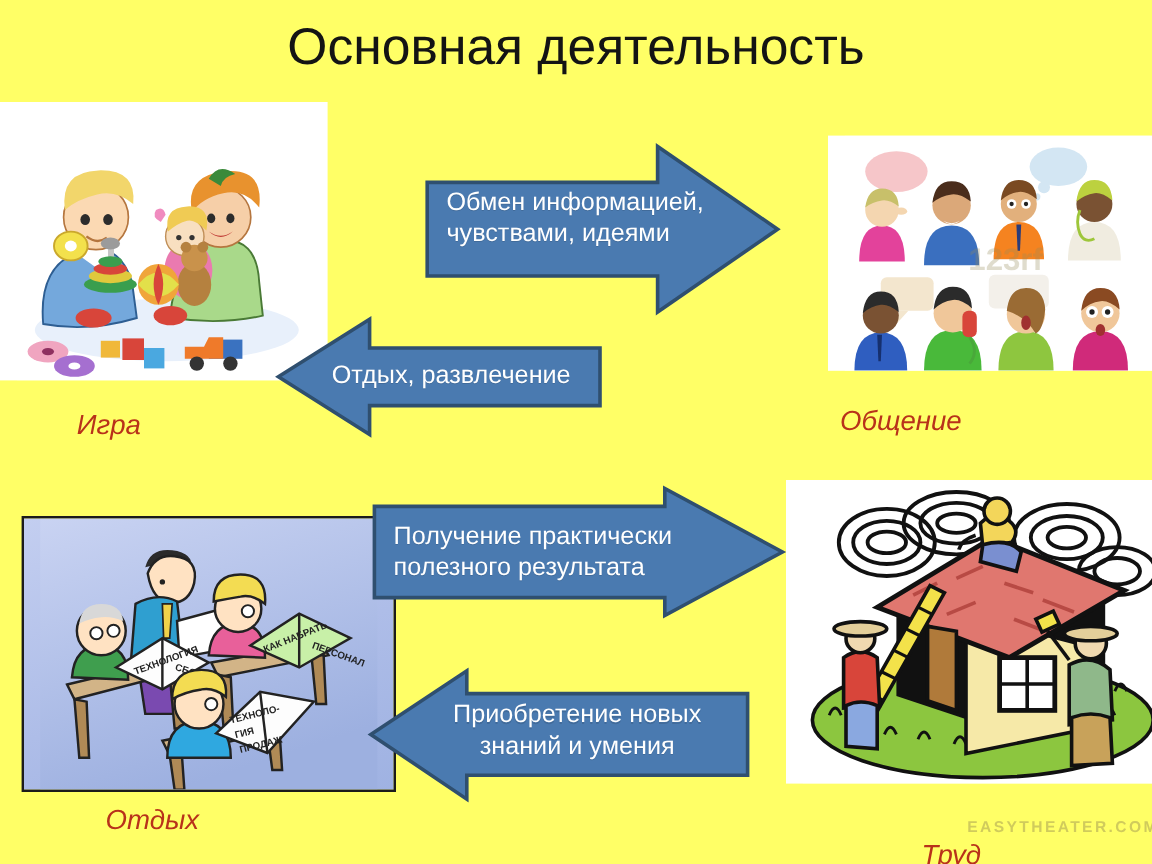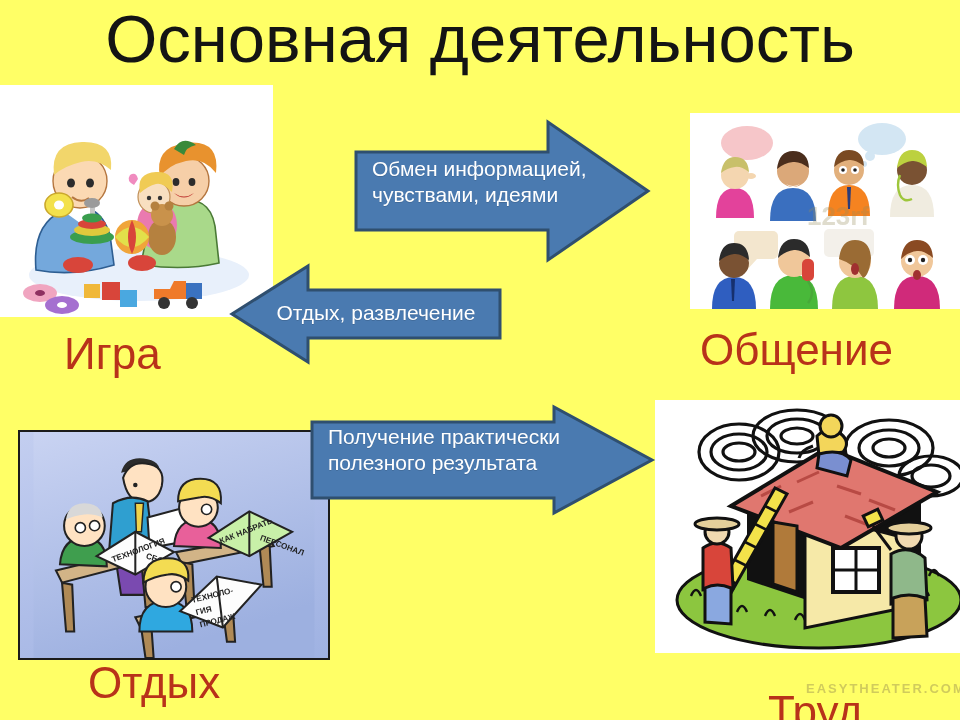--- a/index.html
+++ b/index.html
@@ -20,21 +20,21 @@
     background: #ffff66;
   }
 
   
   .title {
     position: absolute;
     top: 8px;
     left: 0;
     width: 960px;
     text-align: center;
-    font-size: 67px;
+    font-size: 43px;
     line-height: 62px;
     color: #141414;
     letter-spacing: 0px;
     font-weight: 400;
     white-space: nowrap;
   }
 
   
   .panel {
     position: absolute;
@@ -45,24 +45,25 @@
   #panel-play   { left: 0px;   top: 85px;  width: 245px; height: 232px; }
   #panel-comm   { left: 690px; top: 113px; width: 268px; height: 196px; background:#ffffff; }
   #panel-learn  { left: 18px;  top: 430px; width: 280px; height: 226px;
                   border: 2px solid #1b1b1b;
                   background: linear-gradient(160deg,#c3cef0 0%, #aebde8 55%, #9fb2e2 100%); }
   #panel-work   { left: 655px; top: 400px; width: 300px; height: 253px; background:#ffffff; }
 
   
   .caption {
     position: absolute;
-    font-size: 44px;
+    font-size: 23px;
     line-height: 36px;
     color: #b8321a;
     white-space: nowrap;
+    font-style: italic;
   }
   #cap-play { left: 64px;  top: 336px; }
   #cap-comm { left: 700px; top: 332px; }
   #cap-learn{ left: 88px;  top: 665px; }
   #cap-work { left: 768px; top: 666px; margin-top: 28px; }
 
   
   .arrow {
     position: absolute;
   }
@@ -80,21 +81,21 @@
   
   #arrow-exchange { left: 352px; top: 118px; width: 300px; height: 146px; }
   #arrow-exchange .atext { left: 20px; top: 38px; width: 220px; }
 
   
   #arrow-rest { left: 228px; top: 262px; width: 276px; height: 104px; }
   #arrow-rest .atext { left: 30px; top: 38px; width: 236px; text-align:center; }
 
   
   #arrow-result { left: 308px; top: 404px; width: 348px; height: 112px; }
-  #arrow-result .atext { left: 20px; top: 20px; width: 248px; }
+  #arrow-result .atext { left: 20px; top: 30px; width: 248px; }
 
   
   #arrow-knowledge { left: 305px; top: 556px; width: 322px; height: 113px; }
   #arrow-knowledge .atext { left: 52px; top: 27px; width: 248px; text-align:center; }
 
   
   .illus { position:absolute; inset:0; }
   .illus svg { width:100%; height:100%; display:block; }
 
   .watermark {
@@ -428,14 +429,21 @@
   </div>
 
   <div class="arrow" id="arrow-result">
     <svg viewBox="0 0 348 112" preserveAspectRatio="none" xmlns="http://www.w3.org/2000/svg">
       <polygon points="4,18 246,18 246,3 344,56 246,109 246,94 4,94" fill="#4a7ab0" stroke="#2f4f6f" stroke-width="3"></polygon>
     </svg>
     <div class="atext">Получение практически
 полезного результата</div>
   </div>
 
+  <div class="arrow" id="arrow-knowledge">
+    <svg viewBox="0 0 322 113" preserveAspectRatio="none" xmlns="http://www.w3.org/2000/svg">
+      <polygon points="318,22 84,22 84,3 4,56 84,110 84,90 318,90" fill="#4a7ab0" stroke="#2f4f6f" stroke-width="3"></polygon>
+    </svg>
+    <div class="atext">Приобретение новых
+знаний и умения</div>
+  </div>
 
 </div>
 
 </body></html>

